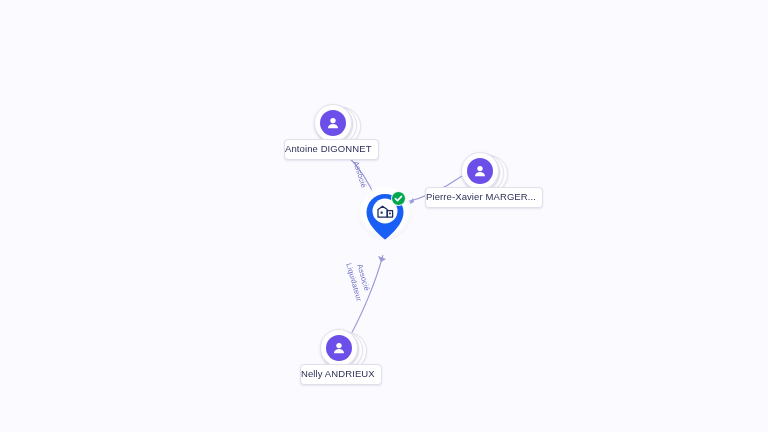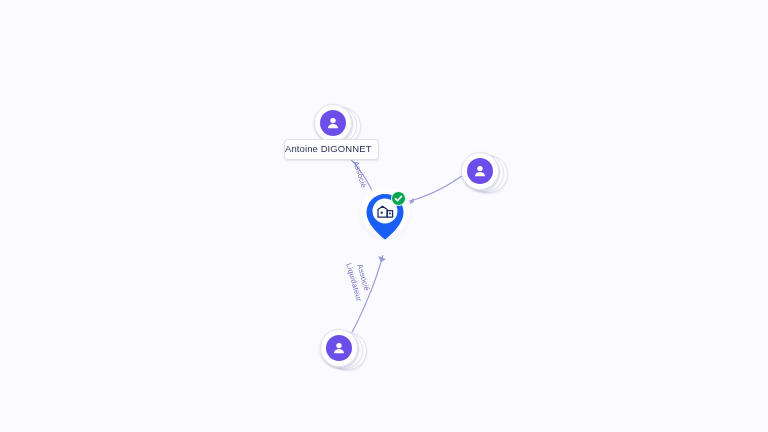--- a/index.html
+++ b/index.html
@@ -195,34 +195,36 @@
     <div class="stack-card c1"></div>
     <div class="avatar-front">
       <div class="avatar-disc">
         <svg width="16" height="16" viewBox="0 0 16 16">
           <circle cx="8" cy="5.6" r="2.7" fill="#ffffff"></circle>
           <path d="M2.9,13.2 C3.3,10.2 5.4,8.9 8,8.9 C10.6,8.9 12.7,10.2 13.1,13.2 Z" fill="#ffffff"></path>
         </svg>
       </div>
     </div>
   </div>
+  <div class="node-label" style="left:425px; top:187px;">Pierre-Xavier MARGER...</div>
 
   <div class="person-node" style="left:320px; top:329px;">
     <div class="stack-card c3"></div>
     <div class="stack-card c2"></div>
     <div class="stack-card c1"></div>
     <div class="avatar-front">
       <div class="avatar-disc">
         <svg width="16" height="16" viewBox="0 0 16 16">
           <circle cx="8" cy="5.6" r="2.7" fill="#ffffff"></circle>
           <path d="M2.9,13.2 C3.3,10.2 5.4,8.9 8,8.9 C10.6,8.9 12.7,10.2 13.1,13.2 Z" fill="#ffffff"></path>
         </svg>
       </div>
     </div>
   </div>
+  <div class="node-label" style="left:300px; top:364px;">Nelly ANDRIEUX</div>
 
   <div class="company-node" style="left:362px; top:190px;">
     <div class="pin-halo"></div>
     <svg class="pin-shape" width="46" height="52" viewBox="0 0 46 52">
       <path d="M23,4 C12.5,4 4.5,12.2 4.5,22.5 C4.5,33.5 16,44 23,49.5 C30,44 41.5,33.5 41.5,22.5 C41.5,12.2 33.5,4 23,4 Z" fill="#1a5ff5"></path>
       <circle cx="23" cy="21" r="12.5" fill="#ffffff"></circle>
     </svg>
     <div class="pin-inner-icon">
       <svg width="17" height="15" viewBox="0 0 17 15">
         <path d="M1,14 L1,6.6 L5.6,3.2 L10.2,6.6 L10.2,14 Z" fill="none" stroke="#1b2a5e" stroke-width="1.25" stroke-linejoin="round"></path>

